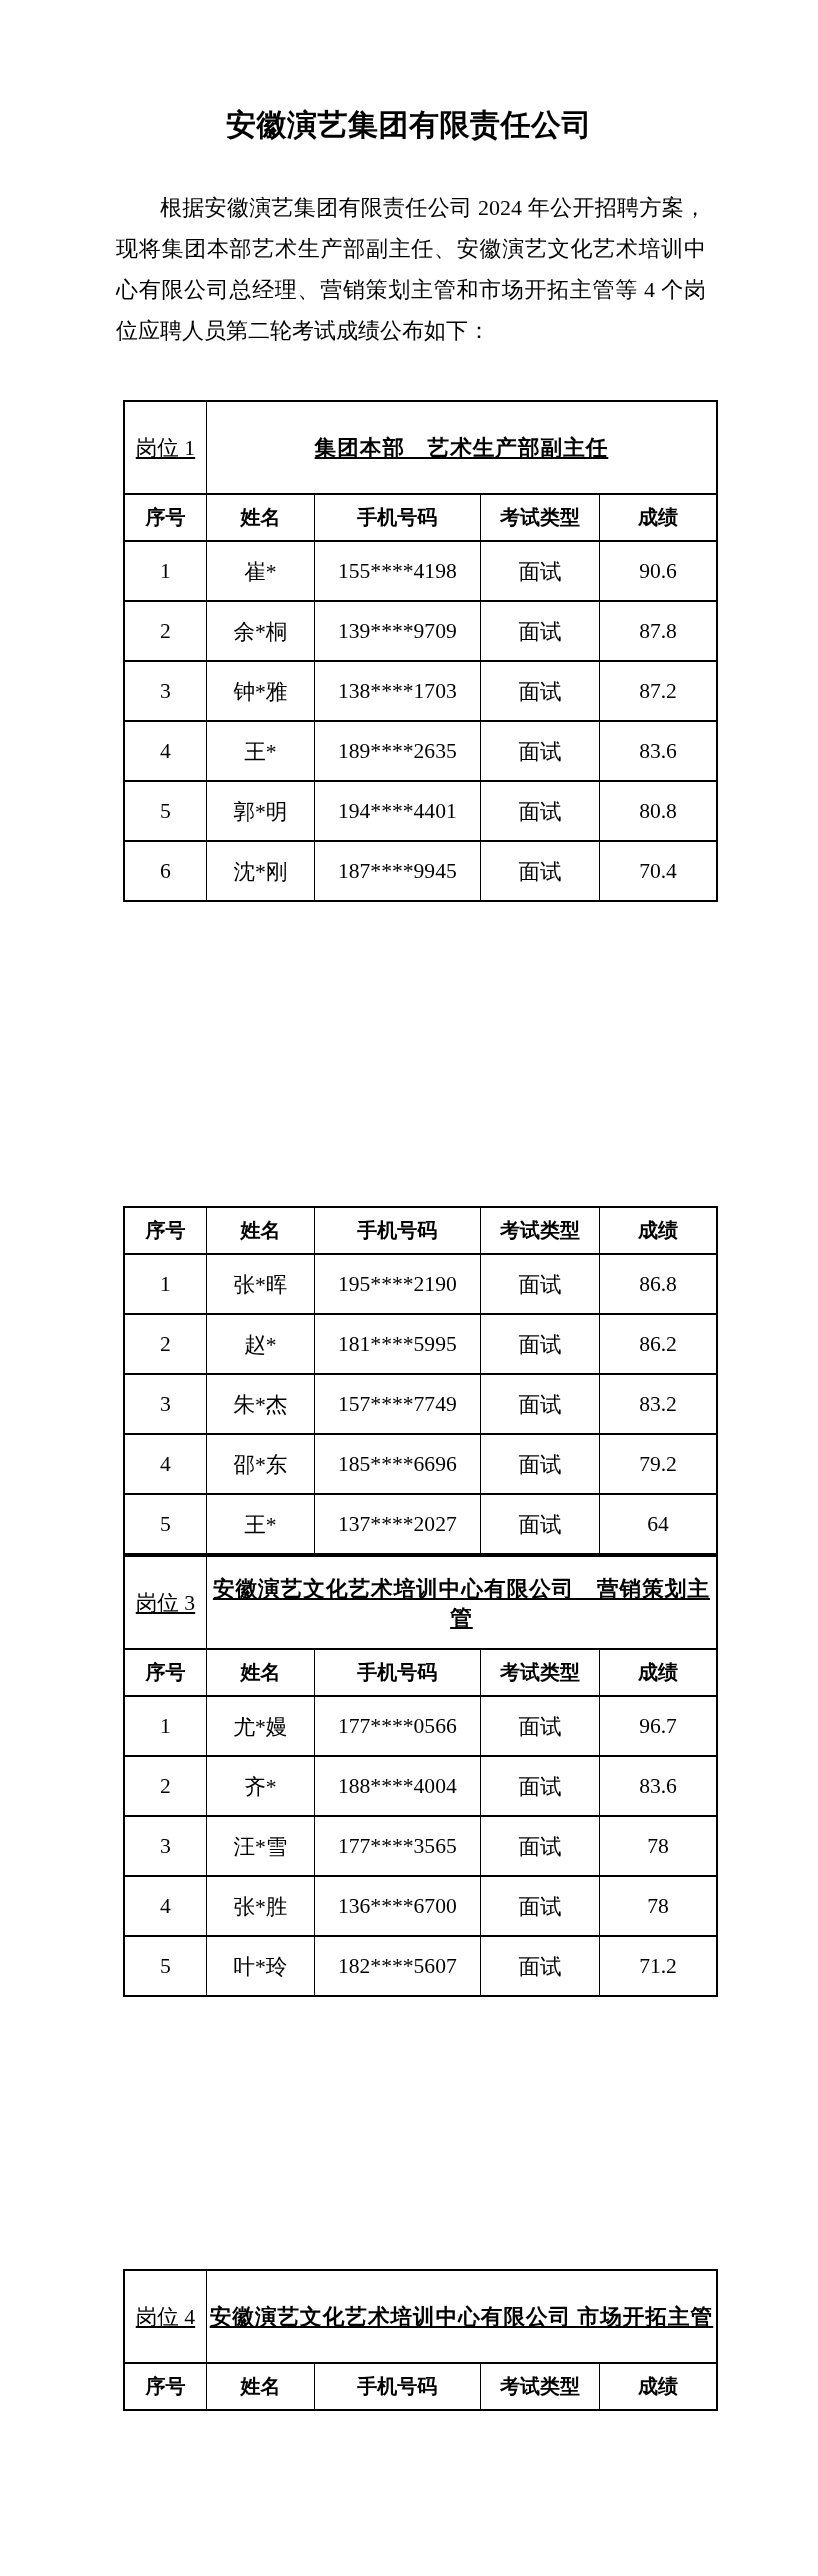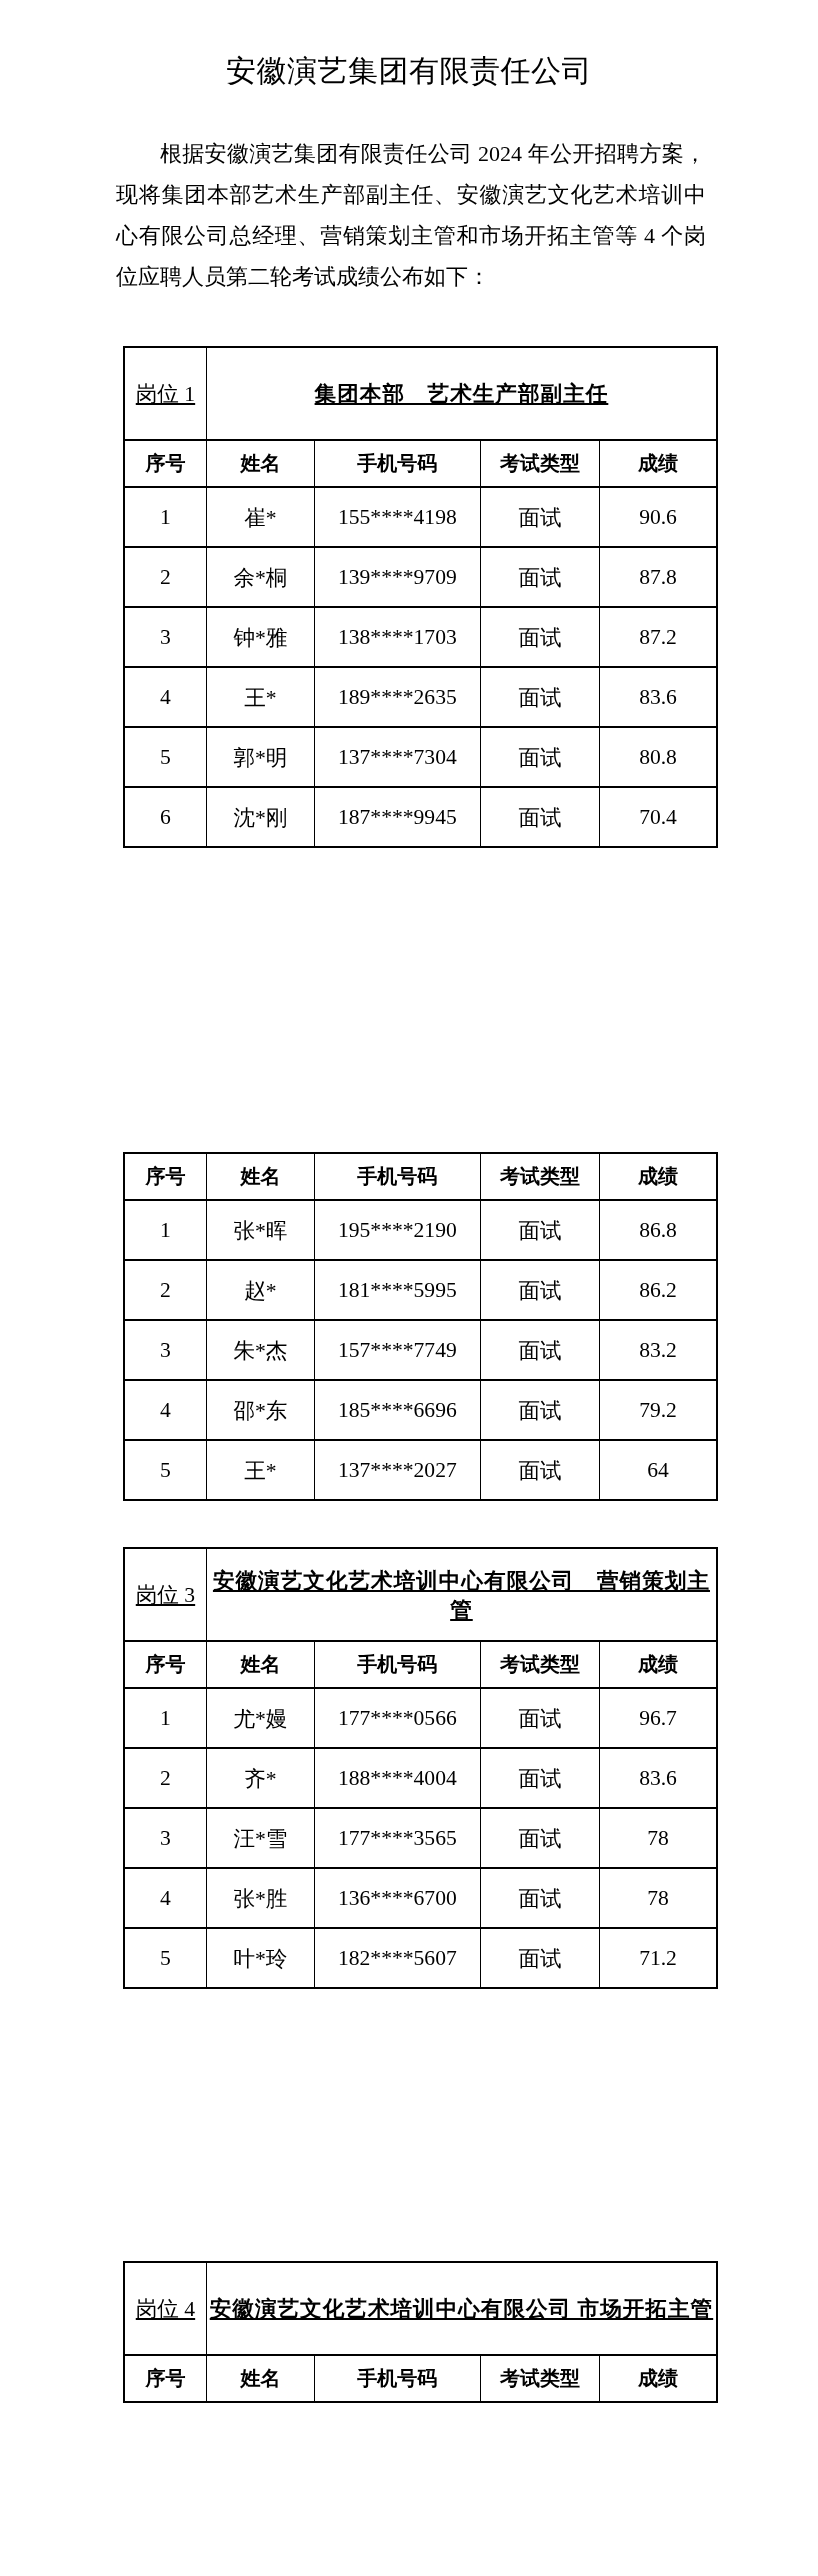--- a/index.html
+++ b/index.html
@@ -7,23 +7,23 @@
     width: 818px;
     min-height: 3470px;
     background: #ffffff;
     color: #000000;
     font-family: "Liberation Serif", "DejaVu Serif", serif;
   }
   .doc-page { width: 818px; min-height: 3470px; position: relative; }
 
   
   .doc-title {
-    padding-top: 42px;
+    padding-top: 96px;
     text-align: center;
-    font-weight: normal;
+    font-weight: bold;
     font-size: 30px;
     line-height: 58px;
     letter-spacing: 0.5px;
   }
 
   
   .intro {
     margin: 33px 112px 0 116px;
     font-size: 22px;
     line-height: 41px;
@@ -58,21 +58,21 @@
   .title-row td.post-title {
     font-weight: bold;
     letter-spacing: 1px;
     text-align: center;
   }
   .header-row td { height: 45px; font-size: 20px; font-weight: bold; }
   .data-row td { height: 58px; font-size: 21.6px; }
 
   .t1 { margin-top: 49px; }
   .t2 { margin-top: 304px; }
-  .t3 { margin-top: 46px; }
+  .t3 { }
   .t4 { margin-top: 272px; }
 </style>
 </head>
 <body>
 
 <div class="doc-page">
 
   <div class="doc-title">
     <div>安徽演艺集团有限责任公司</div>
   </div>
@@ -123,21 +123,21 @@
     <tr class="data-row">
       <td>4</td>
       <td>王*</td>
       <td>189****2635</td>
       <td>面试</td>
       <td>83.6</td>
     </tr>
     <tr class="data-row">
       <td>5</td>
       <td>郭*明</td>
-      <td>137****7304</td>
+      <td>194****4401</td>
       <td>面试</td>
       <td>80.8</td>
     </tr>
     <tr class="data-row">
       <td>6</td>
       <td>沈*刚</td>
       <td>187****9945</td>
       <td>面试</td>
       <td>70.4</td>
     </tr>

